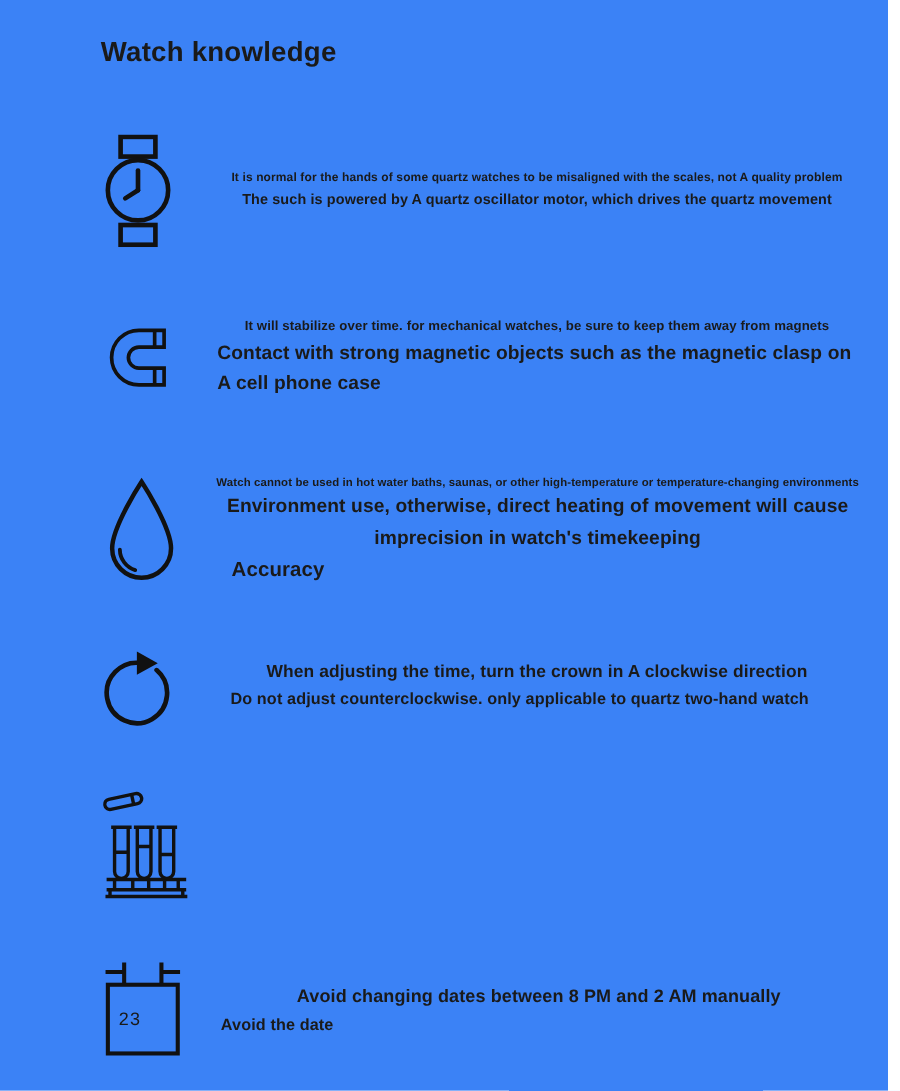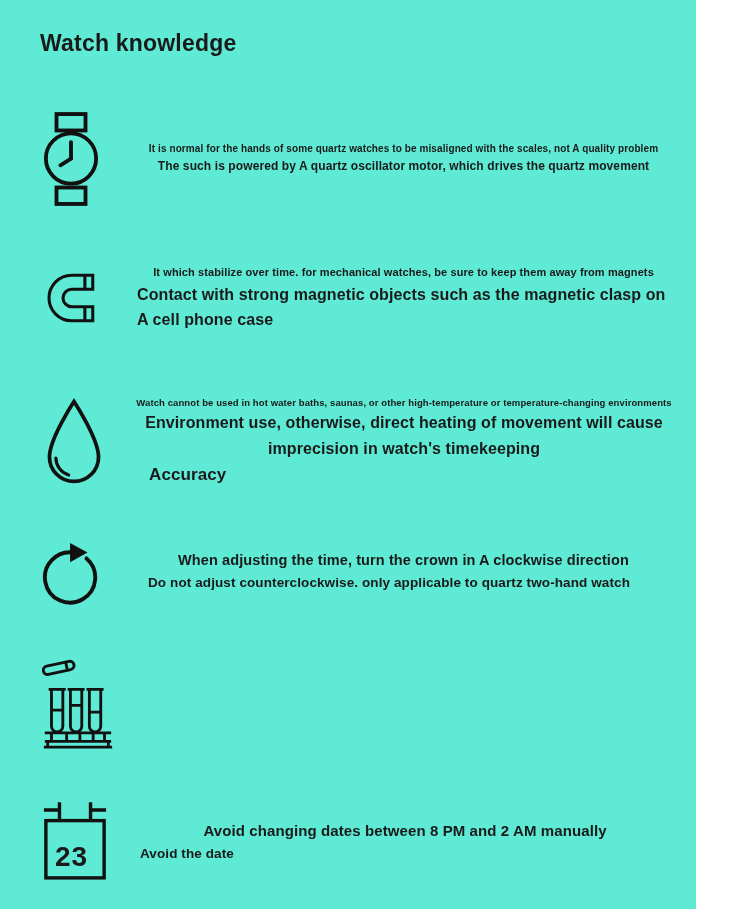--- a/index.html
+++ b/index.html
@@ -1,17 +1,17 @@
 <!DOCTYPE html>
 <html><head>
 <meta charset="utf-8">
 <style>
   html,body { margin:0; padding:0; background:#ffffff; }
   body { font-family:"Liberation Sans","DejaVu Sans",sans-serif; color:#1a1a1a; }
-  .page { width:696px; height:909px; background:#5eead4; overflow:hidden; position:relative; }
+  .page { width:696px; height:909px; background:#3b82f6; overflow:hidden; position:relative;padding-left:44px; }
   .page-title { margin:30px 0 0 40px; font-size:23px; font-weight:700; letter-spacing:.2px; }
 
   .section { display:flex; align-items:center; }
   .icon-cell { flex:0 0 105px; padding-left:42px; box-sizing:border-box; }
   .icon-cell svg { display:block; }
   .text-col { flex:1 1 auto; padding-left:30px; padding-right:24px; box-sizing:border-box; min-width:0; }
 
   .ln { font-weight:700; line-height:1.6; letter-spacing:.1px; }
   .center { text-align:center; }
   .left   { padding-left:13px; }
@@ -19,21 +19,21 @@
 
   .fs95{font-size:9.5px}.fs10{font-size:10px}.fs105{font-size:16px}
   .fs11{font-size:11px}.fs115{font-size:11.5px}.fs12{font-size:12px}
   .fs135{font-size:13.5px}.fs14{font-size:14px}.fs145{font-size:14.5px}
   .fs15{font-size:15px}.fs17{font-size:17px}.fs19{font-size:19px}
 
   .s1{margin-top:55px}.s2{margin-top:58px}.s3{margin-top:62px}
   .s4{margin-top:46px}.s5{margin-top:50px}.s6{margin-top:50px}
 
   .calendar-wrap { position:relative; width:66px; height:82px; }
-  .calendar-day { position:absolute; left:13px; top:41px; font-size:28px; font-weight:700; letter-spacing:1px; }
+  .calendar-day { position:absolute; left:13px; top:41px; font-size:15px; font-weight:400; letter-spacing:1px; }
 </style>
 </head>
 <body>
 
 <div class="page">
 
   <h1 class="page-title">Watch knowledge</h1>
 
   <div class="section s1">
     <div class="icon-cell">
@@ -52,21 +52,21 @@
   </div>
 
   <div class="section s2">
     <div class="icon-cell">
       <svg width="56" height="56" viewBox="0 0 64 64" fill="none" stroke="#111" stroke-width="3.5">
         <path d="M58 6 H34 A26 26 0 0 0 34 58 H58 V42 H34 A10 10 0 0 1 34 22 H58 Z"></path>
         <path d="M49 6 V22 M49 58 V42"></path>
       </svg>
     </div>
     <div class="text-col">
-      <div class="ln fs11 center">It which stabilize over time. for mechanical watches, be sure to keep them away from magnets</div>
+      <div class="ln fs11 center">It will stabilize over time. for mechanical watches, be sure to keep them away from magnets</div>
       <div class="ln fs105 left0">Contact with strong magnetic objects such as the magnetic clasp on A cell phone case</div>
     </div>
   </div>
 
   <div class="section s3">
     <div class="icon-cell">
       <svg width="64" height="90" viewBox="0 0 60 84" fill="none" stroke="#111" stroke-width="3.5">
         <path d="M30 4 C30 4 7 39 7 56 A23 23 0 0 0 53 56 C53 39 30 4 30 4 Z"></path>
         <path d="M13 57 A17 17 0 0 0 25 73" stroke-linecap="round" stroke-width="3"></path>
       </svg>

